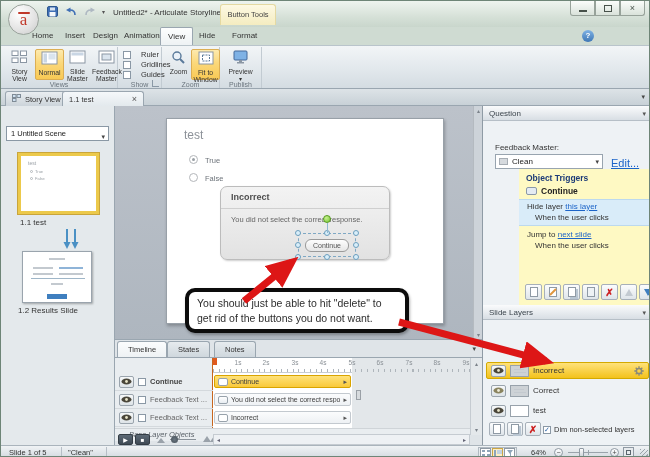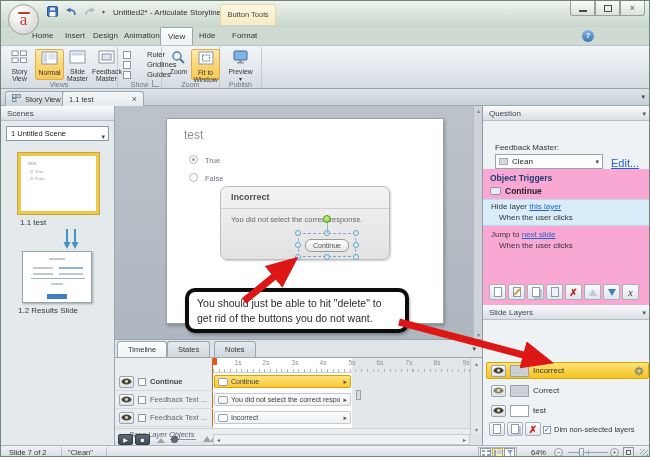--- a/index.html
+++ b/index.html
@@ -37,21 +37,21 @@
 
   
   #ribbon{position:absolute;left:0;top:44px;width:650px;height:44px;
     background:linear-gradient(#f2f5f7,#e2e8ec 55%,#d4dce2);border-top:1px solid #b9c4cb;border-bottom:1px solid #9aa6b0;}
   .rgroup{position:absolute;top:1px;height:41px;border-right:1px solid #c2cbd2;}
   .rgroup-label{position:absolute;left:0;bottom:0;width:100%;text-align:center;font-size:7px;color:#6b757e;}
   .rbtn{position:absolute;top:2px;width:29px;height:31px;border-radius:2px;text-align:center;padding-top:1px;}
   .rbtn .ric{display:inline-block;height:15px;}
   .rbtn .rlb{font-size:6.8px;color:#333;line-height:1.1;}
   .rbtn.hl{background:linear-gradient(#fdeaae,#fbd87a 45%,#f8c955);border:1px solid #dcae53;}
-  .rcheck{position:absolute;left:5px;display:flex;align-items:center;gap:16px;font-size:7.5px;color:#333;}
+  .rcheck{position:absolute;left:5px;display:flex;align-items:center;gap:10px;font-size:7.5px;color:#333;}
   .cbx{width:8px;height:8px;background:#fff;border:1px solid #8a98a5;display:inline-flex;align-items:center;justify-content:center;font-size:7px;color:#2f66a8;}
   .launcher{position:absolute;right:2px;bottom:1px;width:7px;height:7px;border:1px solid #8a98a5;border-top:none;border-right:none;}
 
   
   #doctabs{position:absolute;left:0;top:88px;width:650px;height:17px;background:linear-gradient(#dde3e7,#c8d1d7);border-bottom:1px solid #9aa6b0;}
   .dtab{position:absolute;top:2px;height:15px;border:1px solid #9aa6b0;border-bottom:none;border-radius:3px 3px 0 0;
     font-size:7.5px;color:#333;display:flex;align-items:center;gap:4px;padding:0 6px;}
   .dtab.inactive{background:linear-gradient(#e9edf0,#ccd4da);}
   .dtab.active{background:linear-gradient(#f5f8fa,#e3e9ed);}
   .dt-close{font-size:9px;color:#555;line-height:9px;}
@@ -135,21 +135,21 @@
 
   
   #rightpanel{position:absolute;left:481px;top:105px;width:169px;height:339px;background:#eef2f5;border-left:1px solid #8f9ba5;}
   .rp-content{position:relative;}
   .q-label{position:absolute;left:12px;top:22px;font-size:8px;color:#333;}
   .q-drop{position:absolute;left:12px;top:33px;width:108px;height:15px;background:#fff;border:1px solid #98a4af;display:flex;align-items:center;gap:4px;padding:0 3px;font-size:8px;color:#222;}
   .q-drop .mini-thumb{width:9px;height:7px;background:#d6dade;border:1px solid #a6adb4;}
   .q-drop .sel-drop{margin-left:auto;font-size:7px;color:#444;}
   .link{color:#1c64c8;text-decoration:underline;}
   .edit-link{position:absolute;left:128px;top:36px;font-size:8px;}
-  .trig-content{background:#f9a8d4;}
+  .trig-content{background:#fef9c3;margin-left:36px;}
   .tg-group{position:absolute;left:7px;top:4px;font-size:8.5px;font-weight:bold;color:#1e3c78;}
   .tg-obj{position:absolute;left:7px;top:17px;display:flex;align-items:center;gap:4px;font-size:8.5px;font-weight:bold;color:#222;}
   .obj-icon{width:11px;height:8px;border:1px solid #8a98a8;border-radius:2px;background:#e4ebf2;}
   .trig-row{position:absolute;left:0;width:169px;height:27px;font-size:8px;color:#333;padding:2px 0 0 8px;}
   .trig-row.sel{background:#d9ecf9;border-top:1px solid #bcd9ee;border-bottom:1px solid #bcd9ee;}
   .trig-cond{display:block;padding-left:8px;margin-top:2px;}
   .tg-toolbar{position:absolute;left:6px;display:flex;gap:2px;}
   .tbtn{width:17px;height:16px;border:1px solid #a7b0b9;border-radius:2px;background:linear-gradient(#fbfcfd,#dfe5ea);
     display:flex;align-items:center;justify-content:center;font-size:9px;}
   .tbtn .page{width:8px;height:10px;background:#fff;border:1px solid #8f9aa5;}
@@ -356,21 +356,20 @@
       <span>Story View</span>
     </div>
     <div class="dtab active" style="left:61px;width:82px;">
       <span>1.1 test</span>
       <span class="dt-close" style="margin-left:auto;">×</span>
     </div>
     <div class="dt-drop">▾</div>
   </div>
 
   <div id="scenes">
-    <div class="hd"><span>Scenes</span></div>
     <div class="scene-sel">
       <span>1 Untitled Scene</span>
       <span class="sel-drop">▾</span>
     </div>
     <div id="thumb1">
       <div class="t1-txt">test</div>
       <div class="t-radio" style="left:9px;top:14px;"></div>
       <div class="t-lb" style="left:14px;top:13px;">True</div>
       <div class="t-radio" style="left:9px;top:21px;"></div>
       <div class="t-lb" style="left:14px;top:20px;">False</div>
@@ -664,21 +663,21 @@
       <div class="dim-wrap" style="top:105px;">
         <span class="cbx">
             <span>✓</span>
           </span>
         <span>Dim non-selected layers</span>
       </div>
     </div>
   </div>
 
   <div id="statusbar">
-    <span class="sb-cell" style="left:8px;">Slide 7 of 2</span>
+    <span class="sb-cell" style="left:8px;">Slide 1 of 5</span>
     <span class="sb-sep" style="left:60px;"></span>
     <span class="sb-cell" style="left:67px;">"Clean"</span>
     <span class="sb-sep" style="left:105px;"></span>
     <div class="sb-icons">
       <span class="sb-ic">
           <span style="position:absolute;left:1px;top:1px;width:3px;height:2px;background:#8fa4b8;"></span>
           <span style="position:absolute;left:6px;top:1px;width:3px;height:2px;background:#8fa4b8;"></span>
           <span style="position:absolute;left:1px;top:5px;width:3px;height:2px;background:#8fa4b8;"></span>
           <span style="position:absolute;left:6px;top:5px;width:3px;height:2px;background:#8fa4b8;"></span>
         </span>

